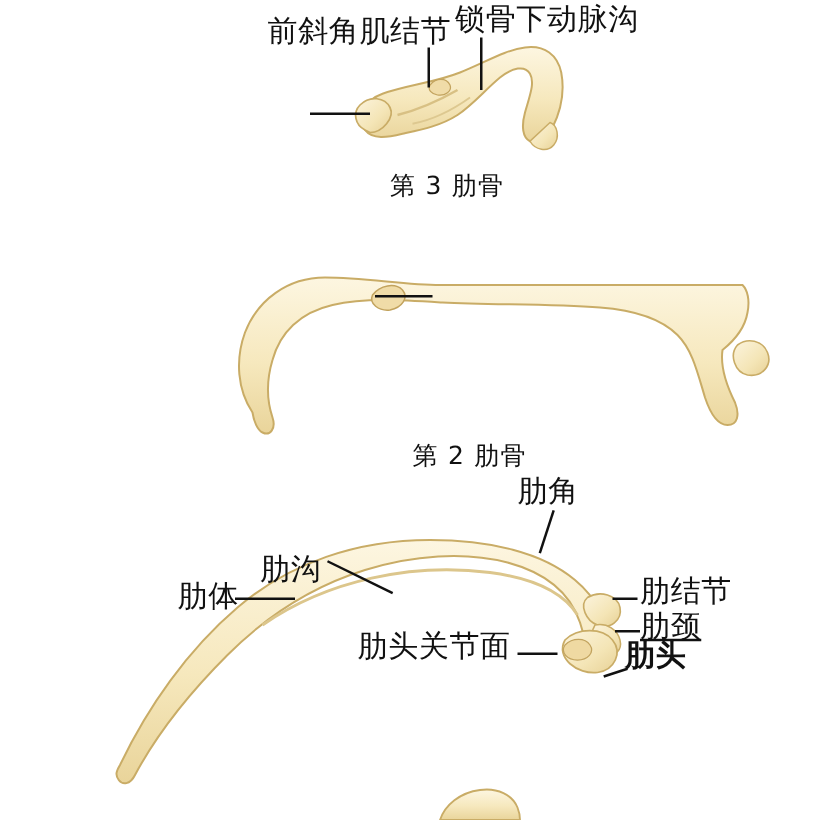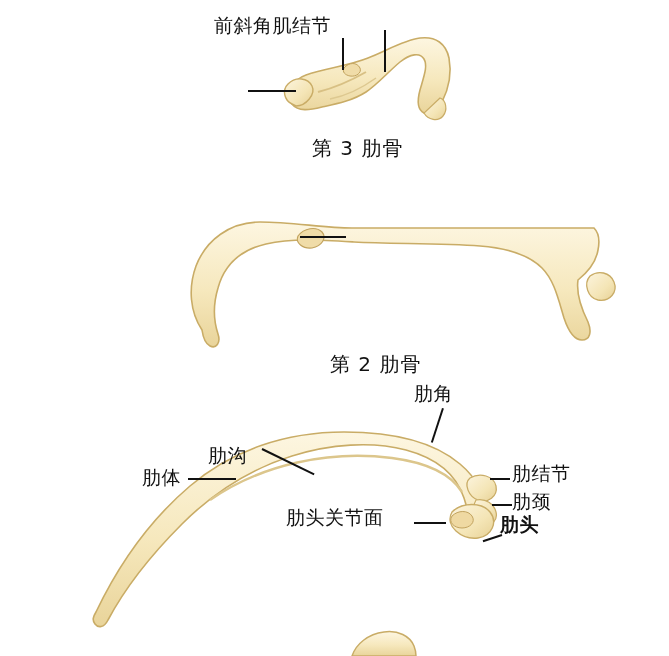--- a/index.html
+++ b/index.html
@@ -16,21 +16,21 @@
     color: #000000;
   }
   #stage {
     position: absolute;
     left: 0; top: 0;
     width: 669px;
     height: 656px;
   }
   .lbl {
     position: absolute;
-    font-size: 19px;
+    font-size: 24px;
     line-height: 22px;
     white-space: nowrap;
     color: #111;
     letter-spacing: 0.5px;
   }
   .caption {
     position: absolute;
     font-size: 20px;
     line-height: 24px;
     white-space: nowrap;
@@ -148,20 +148,21 @@
     </g>
 
     <g>
       <path d="M352,656 C356,644 368,634 384,632 C398,630 410,636 414,646 C416,651 416,656 416,656 Z" fill="url(#boneGrad)" stroke="#c9ac66" stroke-width="1.5"></path>
     </g>
   </svg>
 
   <div class="lbl" style="left:214px; top:14px;">前斜角肌结节</div>
   <div class="leader" style="left:342px; top:38px; width:2px; height:32px;"></div>
 
+  <div class="lbl" style="left:364px; top:4px;">锁骨下动脉沟</div>
   <div class="leader" style="left:384px; top:30px; width:2px; height:42px;"></div>
 
   <div class="leader" style="left:248px; top:90px; width:48px; height:2px;"></div>
 
   <div class="caption" style="left:312px; top:136px;">第 3 肋骨</div>
 
   <div class="leader" style="left:300px; top:236px; width:46px; height:2px;"></div>
 
   <div class="caption" style="left:330px; top:352px;">第 2 肋骨</div>
 
@@ -170,21 +171,21 @@
 
   <div class="lbl" style="left:208px; top:444px;">肋沟</div>
   <div class="leader" style="left:262px; top:448px; width:58px; height:2px; transform:rotate(26deg); transform-origin:left center;"></div>
 
   <div class="lbl" style="left:142px; top:466px;">肋体</div>
   <div class="leader" style="left:188px; top:478px; width:48px; height:2px;"></div>
 
   <div class="lbl" style="left:512px; top:462px;">肋结节</div>
   <div class="leader" style="left:490px; top:478px; width:20px; height:2px;"></div>
 
-  <div class="lbl" style="left:512px; top:490px;">肋颈</div>
+  <div class="lbl" style="left:512px; top:490px;text-decoration:underline;">肋颈</div>
   <div class="leader" style="left:492px; top:504px; width:20px; height:2px;"></div>
 
   <div class="lbl" style="left:286px; top:506px;">肋头关节面</div>
   <div class="leader" style="left:414px; top:522px; width:32px; height:2px;"></div>
 
   <div class="lbl" style="left:500px; top:513px;font-weight:bold;">肋头</div>
   <div class="leader" style="left:482px; top:534px; width:20px; height:2px; transform:rotate(-18deg); transform-origin:right center;"></div>
 
 
 </div>

